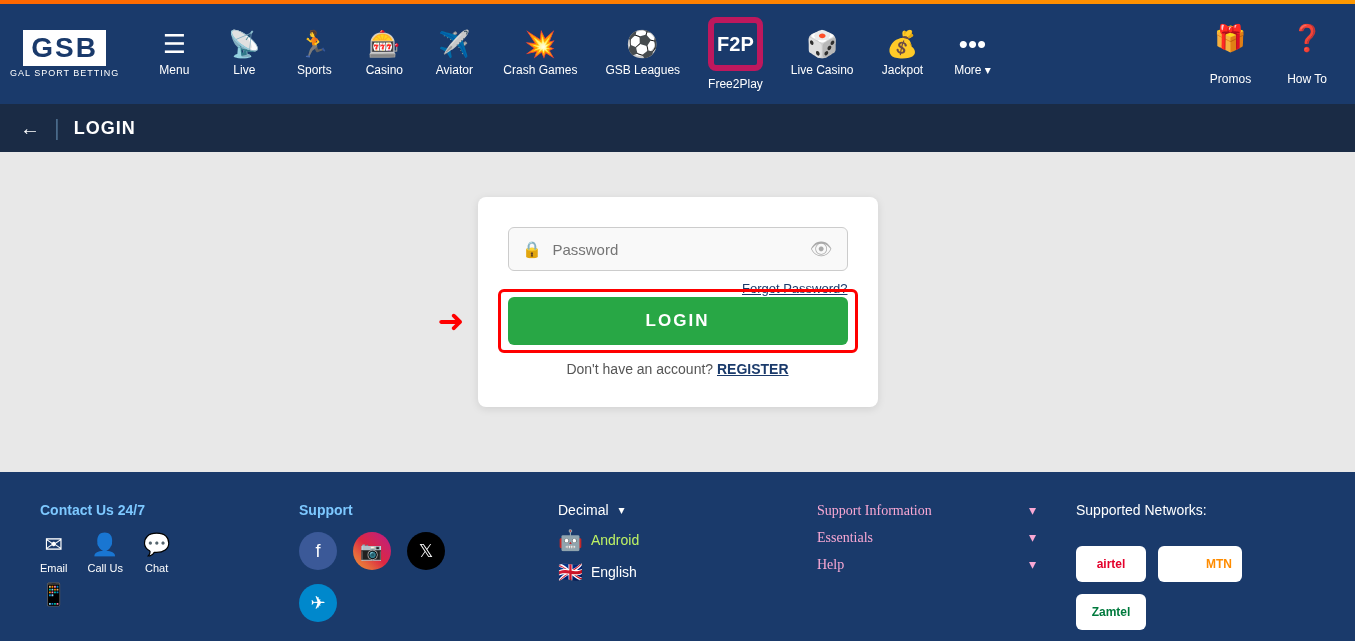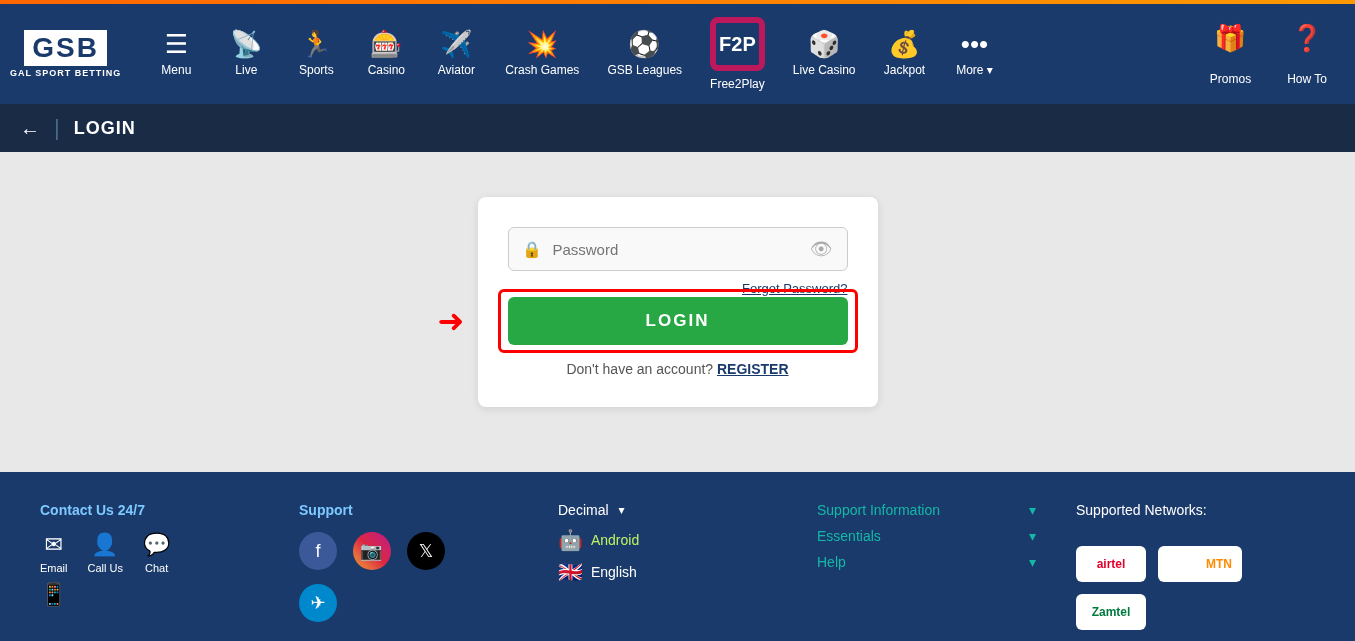--- a/index.html
+++ b/index.html
@@ -29,21 +29,20 @@
       padding: 4px 8px;
       letter-spacing: 2px;
       line-height: 1;
     }
     .logo-sub {
       color: white;
       font-size: 9px;
       letter-spacing: 1px;
       margin-top: 2px;
       text-transform: uppercase;
-      font-weight: bold;
     }
     .nav-items {
       display: flex;
       align-items: center;
       flex: 1;
       gap: 0;
     }
     .nav-item {
       display: flex;
       flex-direction: column;
@@ -296,26 +295,27 @@
       display: flex;
       align-items: center;
       gap: 8px;
       cursor: pointer;
     }
     .lang-flag { font-size: 20px; }
     .lang-label { color: white; font-size: 14px; }
 
     .support-row {
       display: flex;
-      align-items: flex-start;
+      align-items: flex-end;
       justify-content: space-between;
-      color: #14b8a6;
+      color: #f9a8d4;
       font-size: 14px;
       margin-bottom: 10px;
       cursor: pointer;
+      font-family: Liberation Serif, serif;
     }
     .support-row-label { font-size: 14px; }
 
     .networks-title {
       color: white;
       font-size: 14px;
       margin-bottom: 28px;
     }
     .network-logos {
       display: flex;

